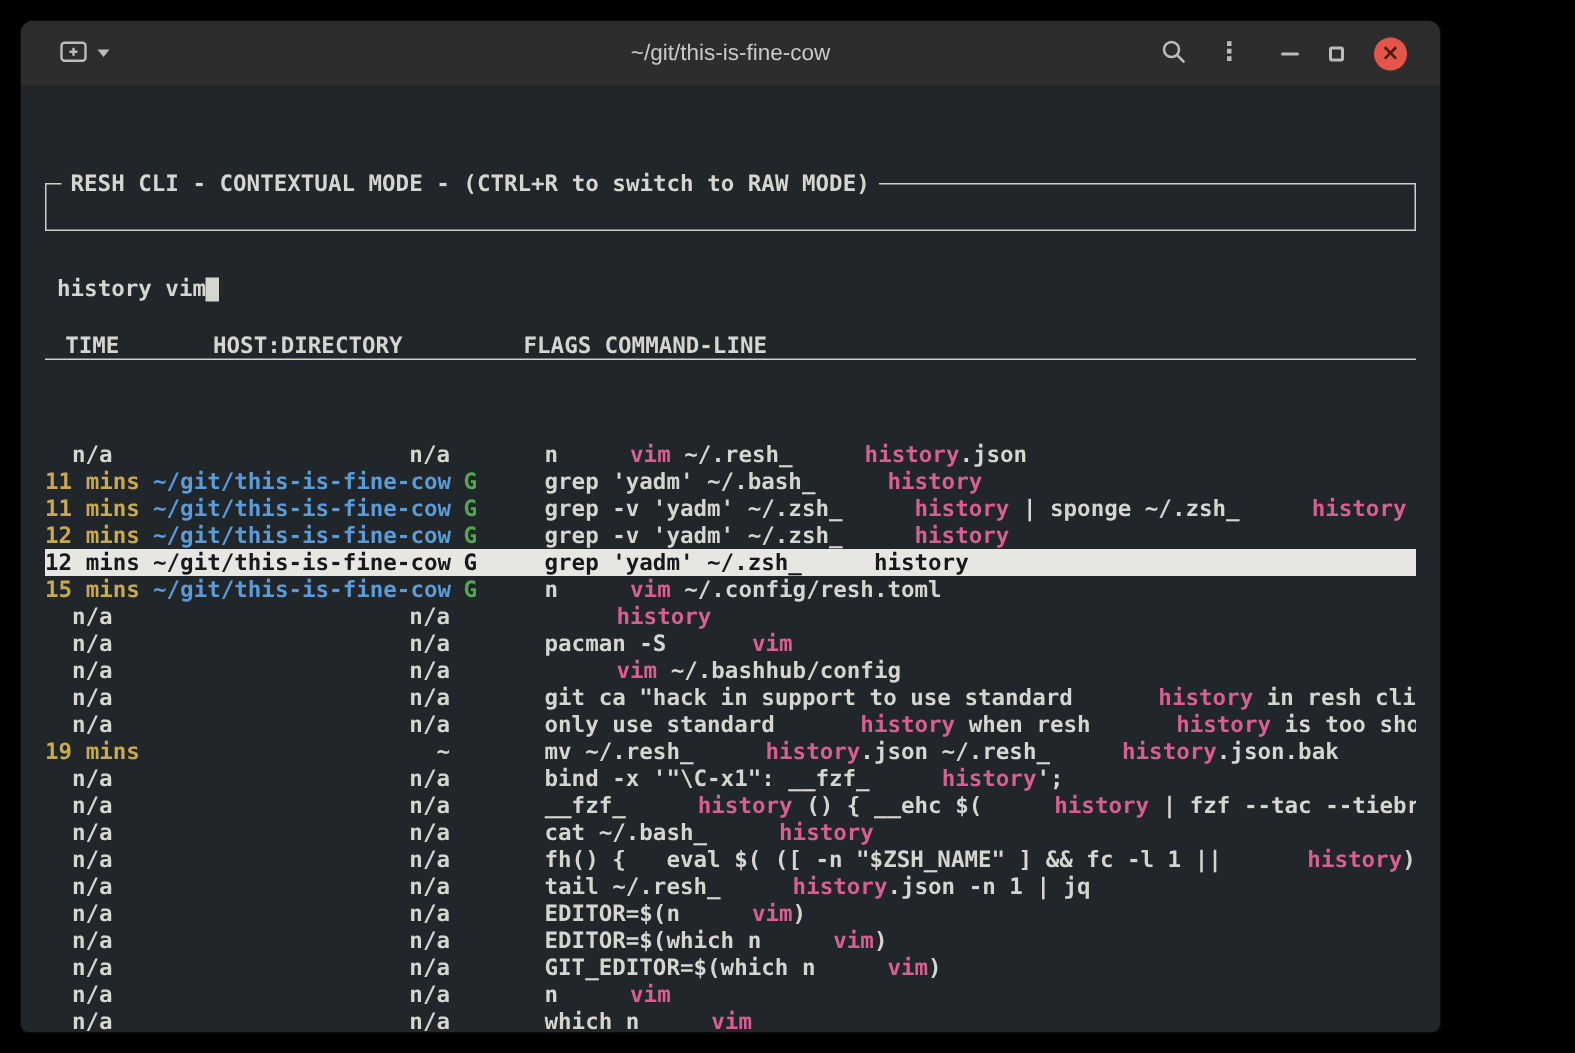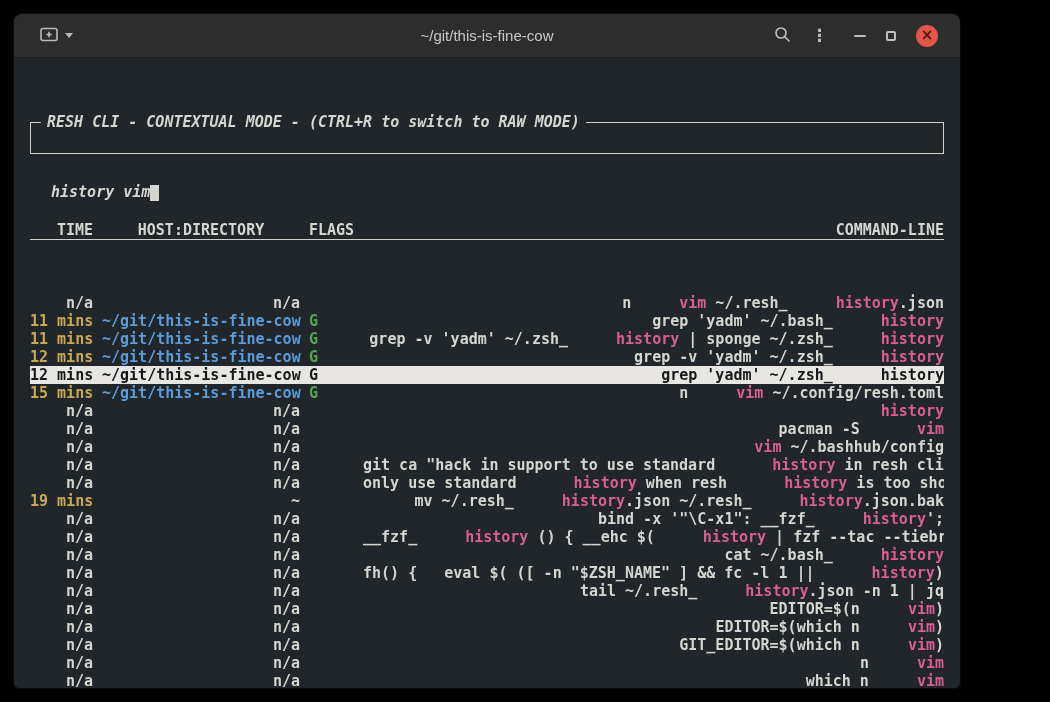--- a/index.html
+++ b/index.html
@@ -40,38 +40,37 @@
   .close-circle span { color:#521711; font-size:15px; font-weight:bold; line-height:1; font-family:"DejaVu Sans", sans-serif; }
   
   .terminal {
     height:630px; padding:0 16px; box-sizing:border-box;
     font-size:15px; font-weight:700; line-height:18px;
     color:var(--fg, #d6d6d0); white-space:pre;
   }
   .search-box {
     margin-top:10px; border:1px solid var(--border, #cfd0c8);
     position:relative; height:32px; box-sizing:border-box;
-    padding:6px 3px 4px 20px;
-    font-style:italic;
+    padding:6px 3px 4px 7px;
   }
   .box-label {
     position:absolute; top:-10px; left:10px;
     background:var(--terminal-bg, #21262b); padding:0 6px;
   }
   .query-line { display:flex; align-items:flex-end; height:18px; }
   .cursor { display:inline-block; width:9px; height:16px; background:var(--fg, #d6d6d0); }
   .hdr { margin-top:13px; border-bottom:1px solid var(--border, #cfd0c8); box-sizing:content-box; }
   .row { display:flex; gap:9px; height:18px; white-space:pre; }
   .col { display:block; }
-  .time { width:63px; text-align:right; flex:none; }
+  .time { width:63px; text-align:center; flex:none; }
   .dir  { width:198px; text-align:right; flex:none; }
   .flag { width:45px; flex:none; color:var(--flag, #52a852); }
-  .cmd  { flex:1 1 auto; min-width:0; overflow:hidden;text-align:right; }
+  .cmd  { flex:1 1 auto; min-width:0; overflow:hidden; }
   .hdr .flag { color:var(--fg, #d6d6d0); }
-  .hdr-dir { display:flex; justify-content:center; }
+  .hdr-dir { display:flex; justify-content:flex-start;margin-left:40px; }
   .c-time { color:var(--time, #c8a951); }
   .c-dir  { color:var(--dir, #5b9bd8); }
   .match  { color:var(--match, #d75f93);margin-left:48px; }
   .row.selected { background:var(--selection-bg, #e8e6e2); }
   .row.selected, .row.selected .c-time, .row.selected .c-dir,
   .row.selected .flag, .row.selected .match { color:var(--selection-fg, #16181b); }
 </style>
 </head>
 <body>
 

